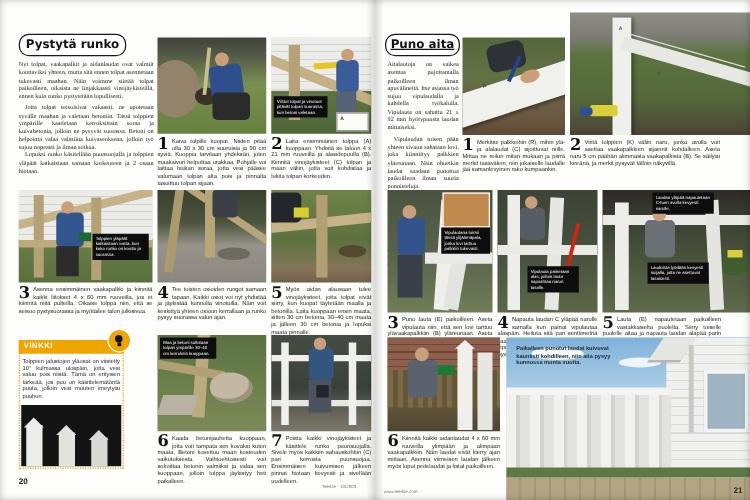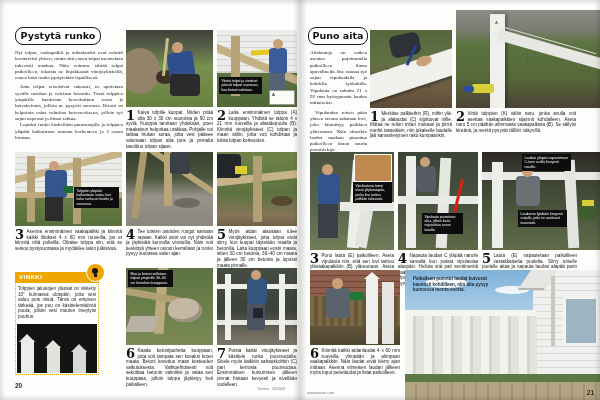--- a/index.html
+++ b/index.html
@@ -158,21 +158,21 @@
     <span class="sh" style="left:30px;top:36px;width:18px;height:26px;background:#4c5260;"></span>
     <span class="sh" style="left:36px;top:40px;width:10px;height:10px;background:#23262a;border-radius:1px;"></span>
   </div>
   <div class="cap" style="left:217px;top:348px;width:80px;height:44px;">
     <span class="num">7</span><span>Poista kaikki vinojäykisteet ja käsittele runko puunsuojalla. Sivele myös kaikkiin sahauskohtiin (C) pari kerrosta puunsuojaa. Ensimmäisen kuivumisen jälkeen pinnat hiotaan kevyesti ja sivellään uudelleen.</span>
   </div>
 
   <div class="pnum" style="left:15px;top:382px;">20</div>
   <div class="foot" style="left:200px;top:387px;width:85px;text-align:right;">Teeitse · 10/2003</div>
 
-  <div class="titlebox" style="left:308px;top:27px;width:58px;height:16px;">Puno aita</div>
+  <div class="titlebox" style="left:308px;top:27px;width:58px;height:16px;text-decoration:underline;">Puno aita</div>
 
   <div class="intro" style="left:310px;top:50px;width:57px;height:100px;">
     <p>Aitalautoja on vaikea asentaa pujottamalla paikoilleen ilman apuvälineitä. Itse asiassa työ sujuu vipulaudalla ja kahdella työkalulla. Vipulauta on sahattu 21 x 92 mm hyötypuusta laudan mittaiseksi.</p>
     <p class="ind">Vipulaudan toisen pään yhteen sivuun sahataan lovi, joka kiinnittyy palkkien yläreunaan. Näin ohuetkin laudat saadaan punottua paikoilleen ilman suuria ponnisteluja.</p>
     <p class="ind">Voit tyylitellä U-malliset metallituet laudan päälle, jotka ne eivät vaurioidu, kun niitä napautetaan paikoilleen.</p>
     <p class="ind">Laudojen paikat kohdistetaan kireän narun avulla, jotta aidasta tulee tasainen. Narun merkit siirretään lautoihin sitä mukaa kuin työ etenee.</p>
   </div>
 
   <div class="photo" style="left:370px;top:30px;width:82px;height:78px;background:linear-gradient(180deg,#55663c 0%,#617244 40%,#6e5b43 75%,#5d4c38 100%);">
     <span class="sh" style="left:-12px;top:30px;width:120px;height:26px;background:#f0f0ed;transform:rotate(-18deg);box-shadow:0 2px 3px rgba(0,0,0,.4);"></span>

